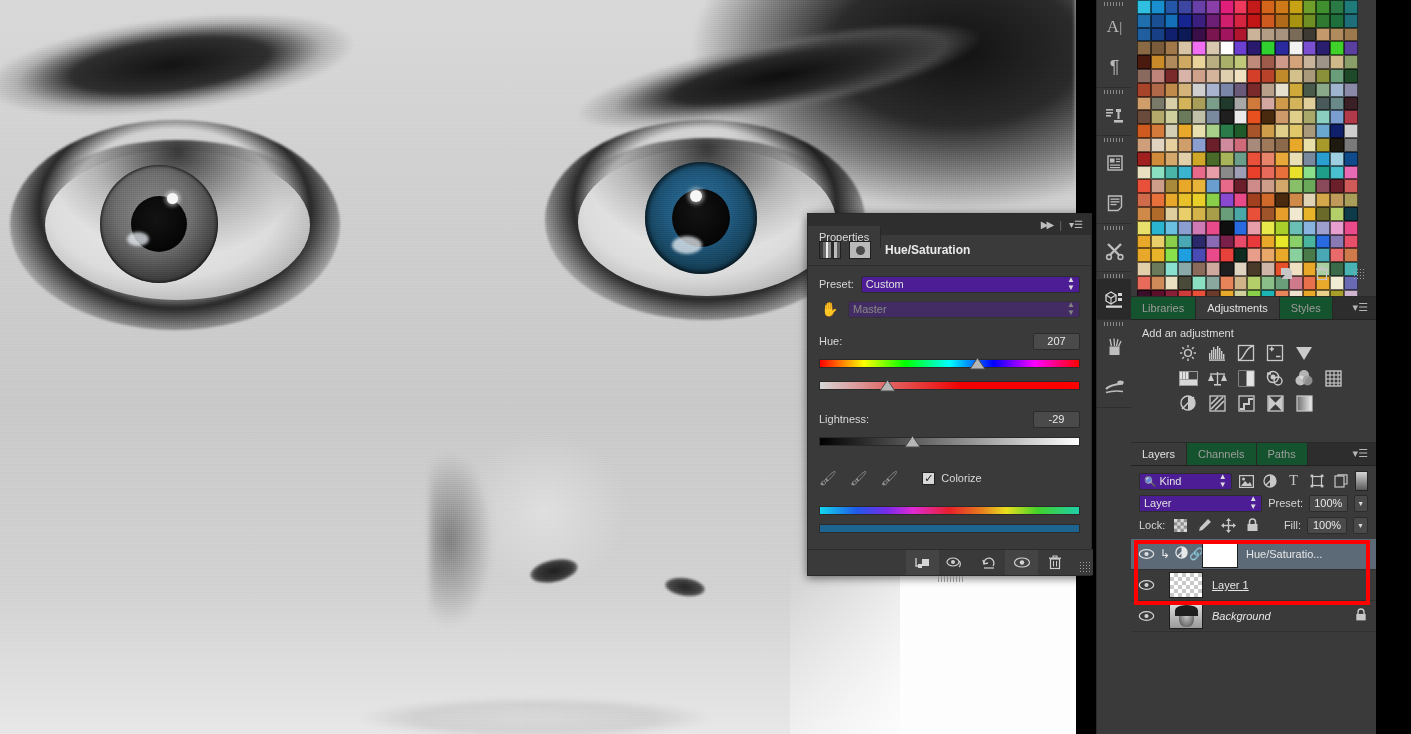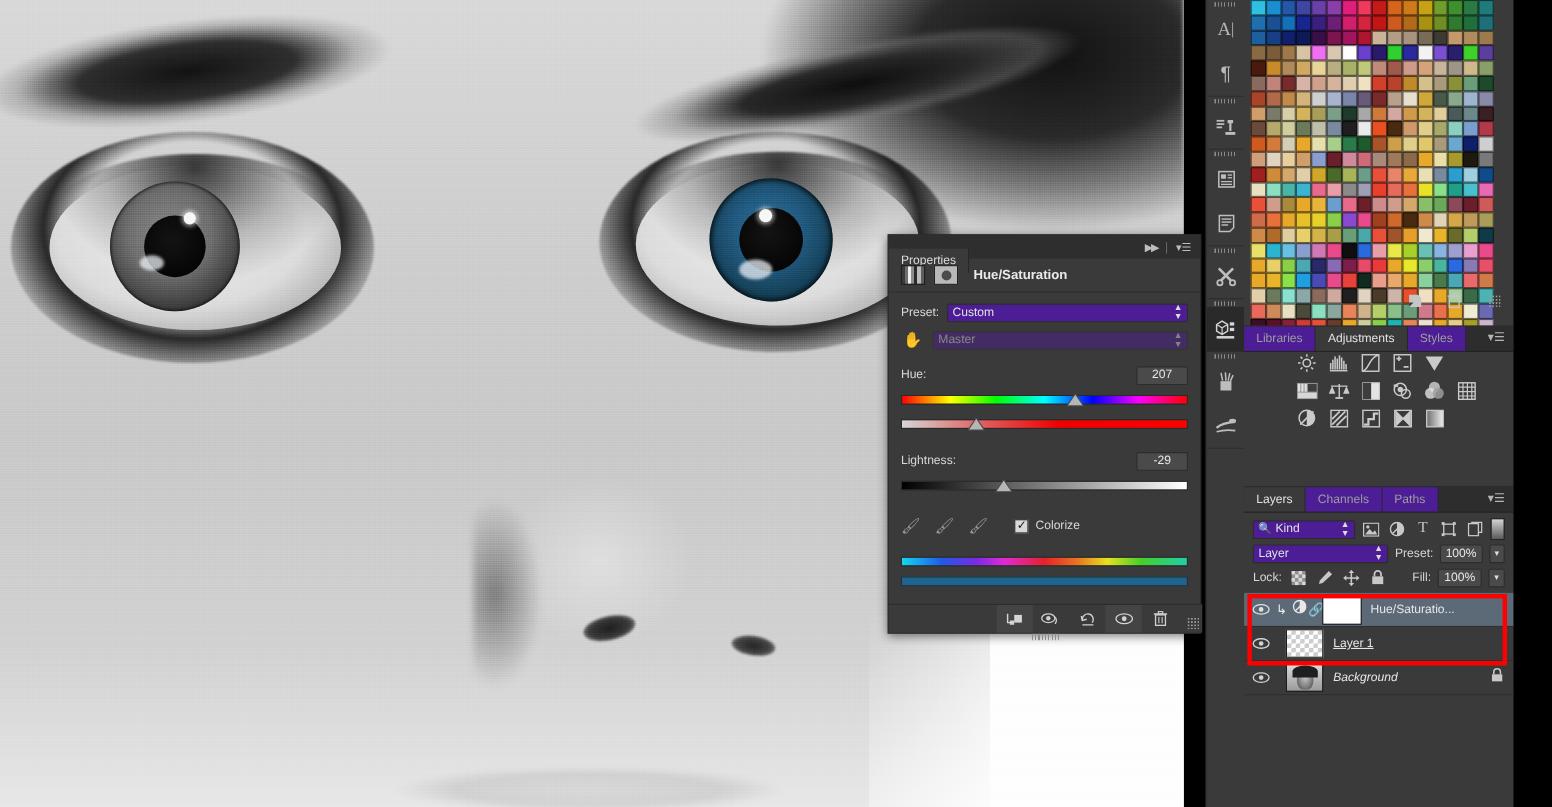--- a/index.html
+++ b/index.html
@@ -81,21 +81,21 @@
   #swatches-panel{position:absolute;left:0;top:0;width:245px;height:296px;background:#3a3a3a;}
   #swatch-grid{position:absolute;left:6px;top:0;width:222px;display:flex;flex-wrap:wrap;}
   #swatch-grid div{width:13.8px;height:13.8px;box-sizing:border-box;border:1px solid rgba(0,0,0,.55);}
   .sw-scroll{position:absolute;right:8px;top:0;width:9px;height:296px;background:#3a3a3a;}
   .panel-tools{position:absolute;left:0;bottom:12px;width:245px;height:22px;
      display:flex;align-items:center;justify-content:flex-end;gap:0;}
   .ptool{width:36px;height:22px;display:flex;align-items:center;justify-content:center;color:#c6c6c6;}
 
   
   .tabbar{display:flex;align-items:flex-end;height:22px;background:#2d2d2d;border-bottom:1px solid #222;}
-  .tab{padding:0 11px;height:22px;line-height:22px;font-size:11px;color:#9d9d9d;background:#4c1d95;
+  .tab{padding:0 11px;height:22px;line-height:22px;font-size:11px;color:#9d9d9d;background:#14532d;
        border-right:1px solid #272727;}
   .tab.active{background:#3a3a3a;color:#e2e2e2;}
   .tabmenu{margin-left:auto;padding:0 8px;height:22px;line-height:20px;color:#b5b5b5;font-size:11px;}
 
   #adjustments-panel{position:absolute;left:0;top:296px;width:245px;height:146px;background:#3a3a3a;
       border-top:1px solid #2a2a2a;}
   .adj-title{font-size:11px;color:#dcdcdc;padding:7px 0 4px 11px;}
   .adj-rows{padding-left:47px;}
   .adj-row{display:flex;gap:9px;margin-bottom:5px;}
   .adj-ico{width:20px;height:20px;display:flex;align-items:center;justify-content:center;color:#c9c9c9;}
@@ -841,20 +841,21 @@
       </div>
     </div>
 
     <div id="adjustments-panel">
       <div class="tabbar">
         <div class="tab">Libraries</div>
         <div class="tab active">Adjustments</div>
         <div class="tab">Styles</div>
         <div class="tabmenu">▾☰</div>
       </div>
+      <div class="adj-title">Add an adjustment</div>
       <div class="adj-rows">
         <div class="adj-row">
           <div class="adj-ico">
             <svg width="18" height="18" viewBox="0 0 18 18">
                 <circle cx="9" cy="9" r="3.4" fill="none" stroke="#cacaca" stroke-width="1.4"></circle>
                 <g stroke="#cacaca" stroke-width="1.4">
                   <line x1="9" y1="1" x2="9" y2="3.4"></line>
                   <line x1="9" y1="14.6" x2="9" y2="17"></line>
                   <line x1="1" y1="9" x2="3.4" y2="9"></line>
                   <line x1="14.6" y1="9" x2="17" y2="9"></line>

